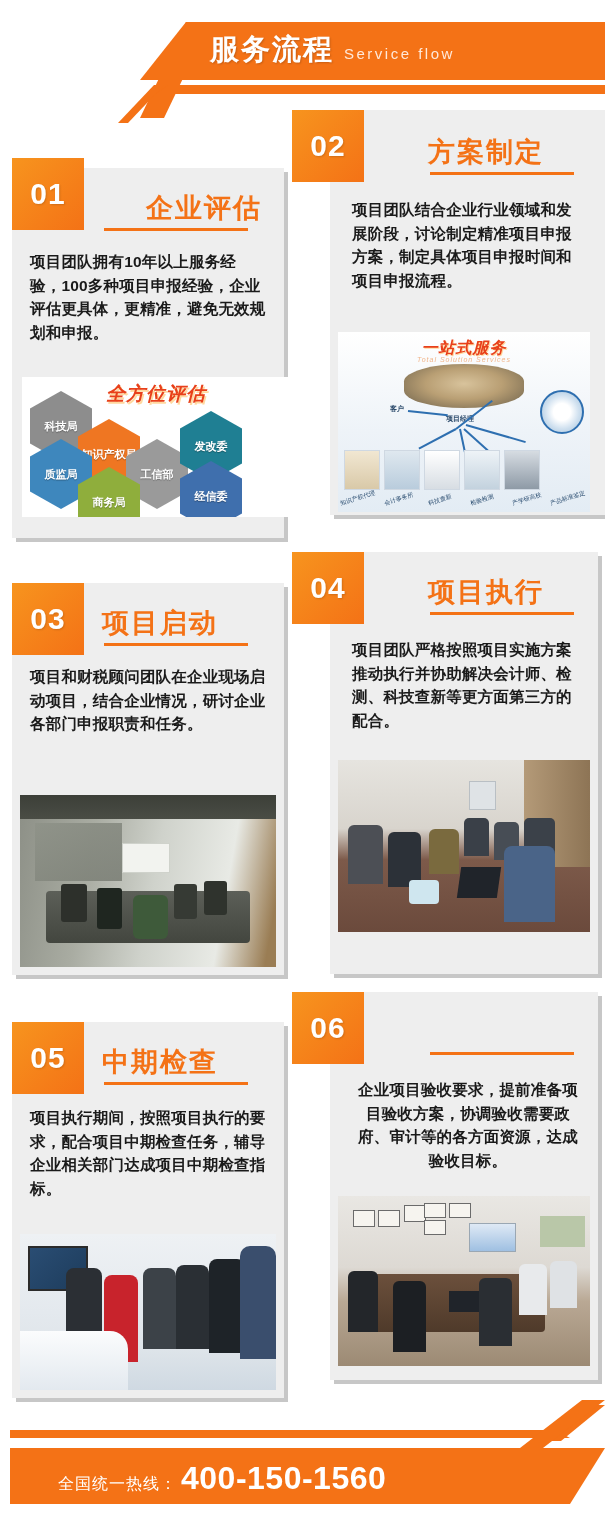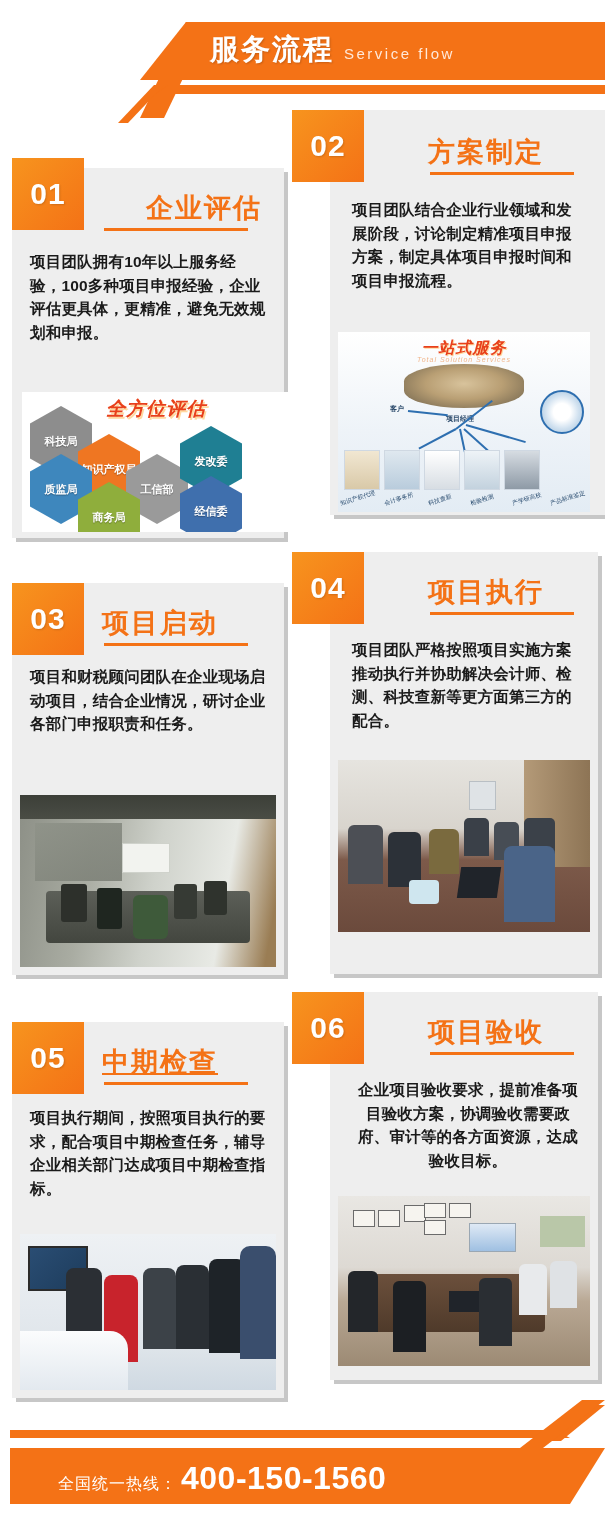--- a/index.html
+++ b/index.html
@@ -105,21 +105,21 @@
     <span class="hdr-cn">服务流程</span>
     <span class="hdr-en">Service flow</span>
   </div>
 </div>
 
 <div class="card" style="left:12px;top:168px;width:272px;height:370px;">
   <div class="card-title" style="left:90px;top:22px;margin-left:44px;">企业评估</div>
   <div class="title-rule" style="left:92px;top:60px;width:144px;"></div>
   <div class="card-body" style="left:18px;top:82px;width:236px;">项目团队拥有10年以上服务经验，100多种项目申报经验，企业评估更具体，更精准，避免无效规划和申报。</div>
 
-  <div class="hexwrap" style="left:10px;top:224px;width:280px;height:140px;">
+  <div class="hexwrap" style="left:10px;top:209px;width:280px;height:140px;">
     <div class="hexttl" style="left:84px;top:4px;">全方位评估</div>
     <div class="hex" style="left:8px;top:14px;background:#8d8d8d;">
       <span>科技局</span>
     </div>
     <div class="hex" style="left:56px;top:42px;background:#ef7622;">
       <span>知识产权局</span>
     </div>
     <div class="hex" style="left:8px;top:62px;background:#3e87bd;">
       <span>质监局</span>
     </div>
@@ -213,41 +213,40 @@
       <div style="position:absolute;left:66%;top:50%;width:20%;height:44%;background:#4a6488;border-radius:8px 8px 0 0;"></div>
       <div style="position:absolute;left:48%;top:62%;width:16%;height:18%;background:#20242a;transform:skewX(-8deg);"></div>
       <div style="position:absolute;left:28%;top:70%;width:12%;height:14%;background:#cfe6ef;border-radius:4px;"></div>
       <div class="ph-cap">团队会议桌办公照片</div>
     </div>
   </div>
 </div>
 <div class="badge" style="left:292px;top:552px;">04</div>
 
 <div class="card" style="left:12px;top:1022px;width:272px;height:376px;">
-  <div class="card-title" style="left:90px;top:22px;text-decoration:underline;">中期检查</div>
+  <div class="card-title" style="left:90px;top:22px;">中期检查</div>
   <div class="title-rule" style="left:92px;top:60px;width:144px;"></div>
   <div class="card-body" style="left:18px;top:84px;width:236px;">项目执行期间，按照项目执行的要求，配合项目中期检查任务，辅导企业相关部门达成项目中期检查指标。</div>
   <div class="figure" style="left:8px;top:212px;width:256px;height:156px;">
     <div class="photo" style="background:linear-gradient(180deg,#eef1f4 0%,#e4e9ee 50%,#dfe5ea 72%,#cfd9e2 100%);">
       <div style="position:absolute;left:3%;top:8%;width:22%;height:26%;background:linear-gradient(135deg,#2a4d73,#1d3c5c);border:2px solid #2b2b2b;"></div>
       <div style="position:absolute;left:18%;top:22%;width:14%;height:52%;background:#2b2f34;border-radius:8px 8px 0 0;"></div>
       <div style="position:absolute;left:33%;top:26%;width:13%;height:56%;background:#c8232c;border-radius:8px 8px 0 0;"></div>
       <div style="position:absolute;left:48%;top:22%;width:13%;height:52%;background:#3c4248;border-radius:8px 8px 0 0;"></div>
       <div style="position:absolute;left:61%;top:20%;width:13%;height:54%;background:#2a2f34;border-radius:8px 8px 0 0;"></div>
       <div style="position:absolute;left:74%;top:16%;width:14%;height:60%;background:#1e2328;border-radius:8px 8px 0 0;"></div>
       <div style="position:absolute;left:86%;top:8%;width:14%;height:72%;background:#3a4e6d;border-radius:10px 10px 0 0;"></div>
       <div style="position:absolute;left:0;top:62%;width:42%;height:38%;background:linear-gradient(180deg,#fbfcfd,#e3e9ef);border-radius:0 18px 0 0;"></div>
       <div class="ph-cap">展厅参观交流照片</div>
     </div>
   </div>
 </div>
 <div class="badge" style="left:12px;top:1022px;">05</div>
 
 <div class="card" style="left:330px;top:992px;width:268px;height:388px;">
-  <div class="card-title" style="left:98px;top:22px;">项目验收</div>
   <div class="title-rule" style="left:100px;top:60px;width:144px;"></div>
   <div class="card-body" style="left:22px;top:86px;width:232px;text-align:center;">企业项目验收要求，提前准备项目验收方案，协调验收需要政府、审计等的各方面资源，达成验收目标。</div>
   <div class="figure" style="left:8px;top:204px;width:252px;height:170px;">
     <div class="photo" style="background:linear-gradient(180deg,#e9e7e3 0%,#ddd9d3 42%,#b9a894 62%,#9c8a74 100%);">
       <div style="position:absolute;left:6%;top:8%;width:8%;height:9%;background:#f6f4ef;border:1px solid #6b6b6b;"></div>
       <div style="position:absolute;left:16%;top:8%;width:8%;height:9%;background:#f6f4ef;border:1px solid #6b6b6b;"></div>
       <div style="position:absolute;left:26%;top:5%;width:8%;height:9%;background:#f6f4ef;border:1px solid #6b6b6b;"></div>
       <div style="position:absolute;left:34%;top:4%;width:8%;height:8%;background:#f6f4ef;border:1px solid #6b6b6b;"></div>
       <div style="position:absolute;left:34%;top:14%;width:8%;height:8%;background:#f6f4ef;border:1px solid #6b6b6b;"></div>
       <div style="position:absolute;left:44%;top:4%;width:8%;height:8%;background:#f6f4ef;border:1px solid #6b6b6b;"></div>

